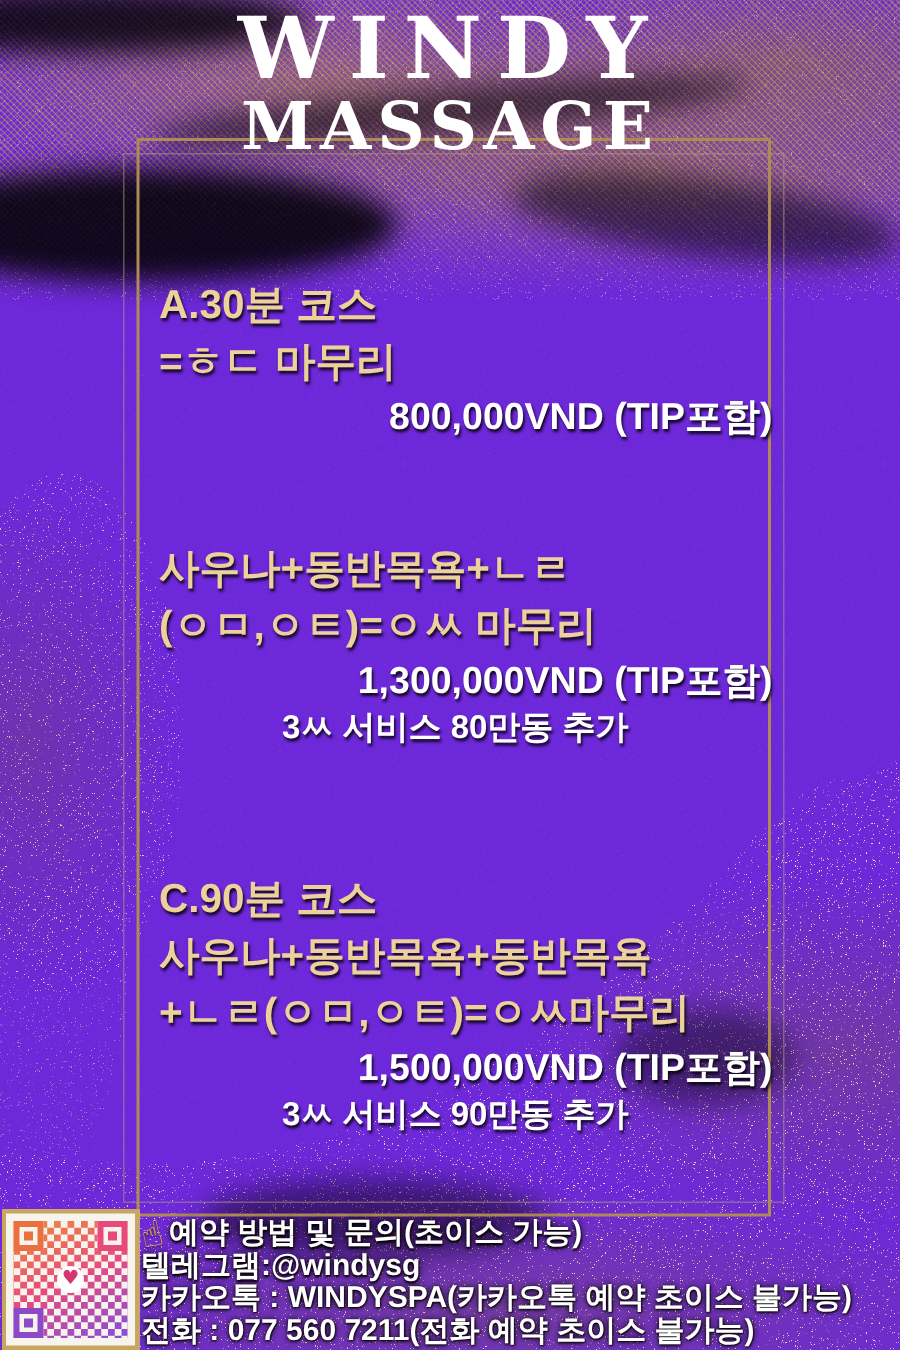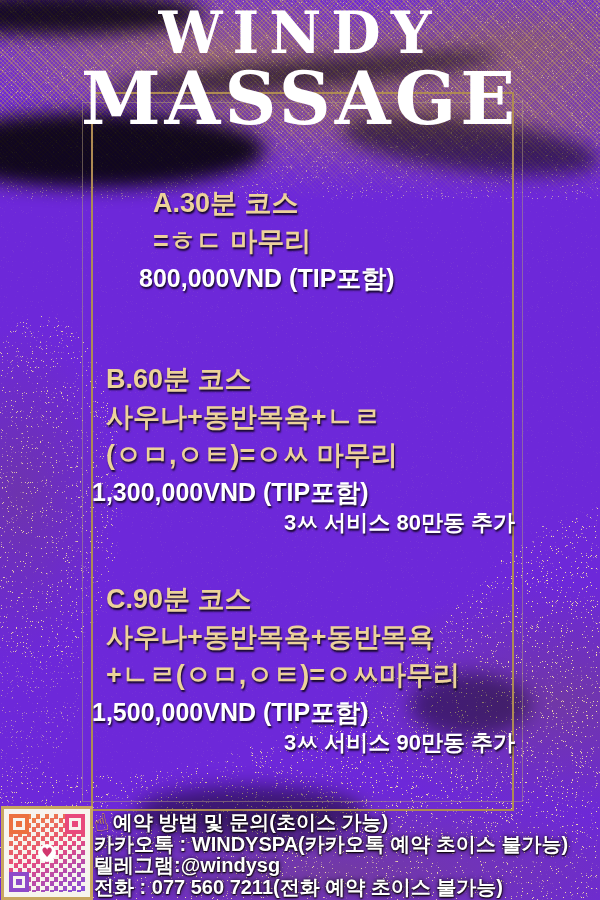--- a/index.html
+++ b/index.html
@@ -26,31 +26,31 @@
   
   .frame-gold{position:absolute;left:91px;top:92px;width:423px;height:719px;box-sizing:border-box;
               border:2px solid #ae8a54;z-index:3;}
   .frame-dim{position:absolute;left:82px;top:102px;width:441px;height:700px;box-sizing:border-box;
              border:1px solid rgba(175,155,125,.5);z-index:3;}
 
   
   .title{position:absolute;left:0;top:4px;width:600px;text-align:center;color:#fff;z-index:4;
          font-family:"DejaVu Serif","Liberation Serif",serif;font-weight:bold;line-height:1;}
   .title .t1{font-size:57px;letter-spacing:10px;}
-  .title .t2{font-size:72px;letter-spacing:4px;margin-top:2px;}
+  .title .t2{font-size:44px;letter-spacing:4px;margin-top:2px;}
 
   
   .course{position:absolute;left:92px;width:423px;z-index:4;font-weight:bold;}
   .course .gold{color:#ecd29a;font-size:27px;line-height:38px;padding-left:14px;
                 text-shadow:1px 2px 2px rgba(0,0,0,.85);}
-  .course .price{color:#fff;font-size:25px;line-height:31px;text-align:left;margin-top:3px;
+  .course .price{color:#fff;font-size:25px;line-height:31px;text-align:right;margin-top:3px;
                  text-shadow:1px 2px 2px rgba(0,0,0,.85);}
-  .course .extra{color:#fff;font-size:22px;line-height:29px;text-align:right;
+  .course .extra{color:#fff;font-size:22px;line-height:29px;text-align:center;
                  text-shadow:1px 2px 2px rgba(0,0,0,.85);}
-  #course-a{top:184px;padding-left:47px;} #course-b{top:360px;} #course-c{top:580px;}
+  #course-a{top:184px;} #course-b{top:360px;} #course-c{top:580px;}
 
   
   .contact{position:absolute;left:94px;top:812px;width:504px;z-index:5;color:#fff;font-weight:bold;
            font-size:20px;line-height:21.5px;
            text-shadow:0 1px 2px #000,0 0 5px rgba(0,0,0,.9),1px 1px 0 rgba(60,20,30,.5);}
   .contact .row1{display:flex;align-items:center;}
   .hand{color:#f2b43e;font-size:24px;line-height:20px;margin-right:4px;
         font-family:"DejaVu Sans",sans-serif;transform:rotate(-12deg);
         text-shadow:0 1px 1px rgba(0,0,0,.7);}
 
@@ -118,42 +118,41 @@
     <div class="t2">MASSAGE</div>
   </div>
 
   <div class="course" id="course-a">
     <div class="gold">A.30분 코스</div>
     <div class="gold">=ㅎㄷ 마무리</div>
     <div class="price">800,000VND (TIP포함)</div>
   </div>
 
   <div class="course" id="course-b">
-    <div class="gold">B.60분 코스</div>
     <div class="gold">사우나+동반목욕+ㄴㄹ</div>
     <div class="gold">(ㅇㅁ,ㅇㅌ)=ㅇㅆ 마무리</div>
     <div class="price">1,300,000VND (TIP포함)</div>
     <div class="extra">3ㅆ 서비스 80만동 추가</div>
   </div>
 
   <div class="course" id="course-c">
     <div class="gold">C.90분 코스</div>
     <div class="gold">사우나+동반목욕+동반목욕</div>
     <div class="gold">+ㄴㄹ(ㅇㅁ,ㅇㅌ)=ㅇㅆ마무리</div>
     <div class="price">1,500,000VND (TIP포함)</div>
     <div class="extra">3ㅆ 서비스 90만동 추가</div>
   </div>
 
   <div class="contact">
     <div class="row1">
       <span class="hand">☝</span>
       <span>예약 방법 및 문의(초이스 가능)</span>
     </div>
+    <div>텔레그램:@windysg</div>
     <div>카카오톡 : WINDYSPA(카카오톡 예약 초이스 불가능)</div>
-    <div>텔레그램:@windysg</div>
     <div>전화 : 077 560 7211(전화 예약 초이스 불가능)</div>
   </div>
 
   <div class="qr">
     <div class="qr-pattern">
       <div class="qr-checker"></div>
       <div class="finder f-tl"></div>
       <div class="finder f-tr"></div>
       <div class="finder f-bl"></div>
       <div class="qr-logo">♥</div>

